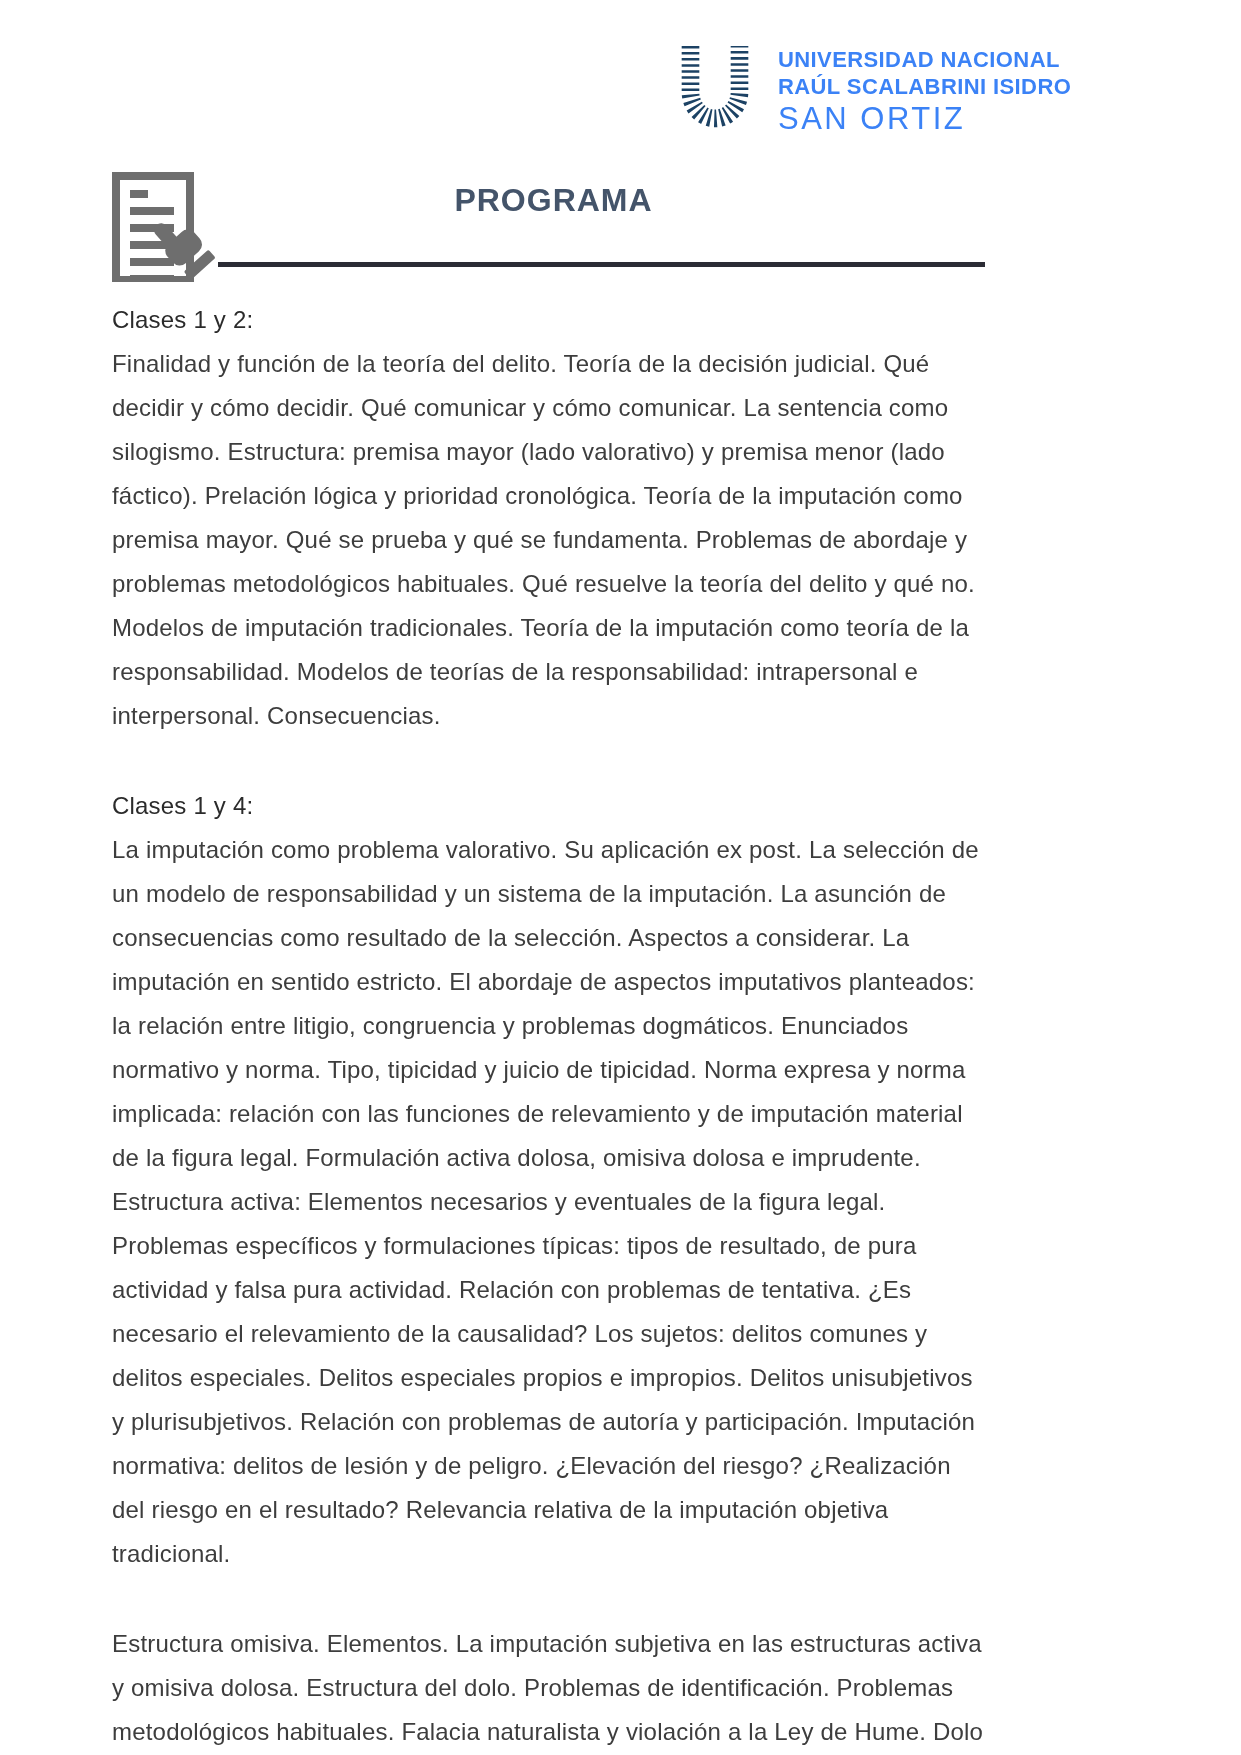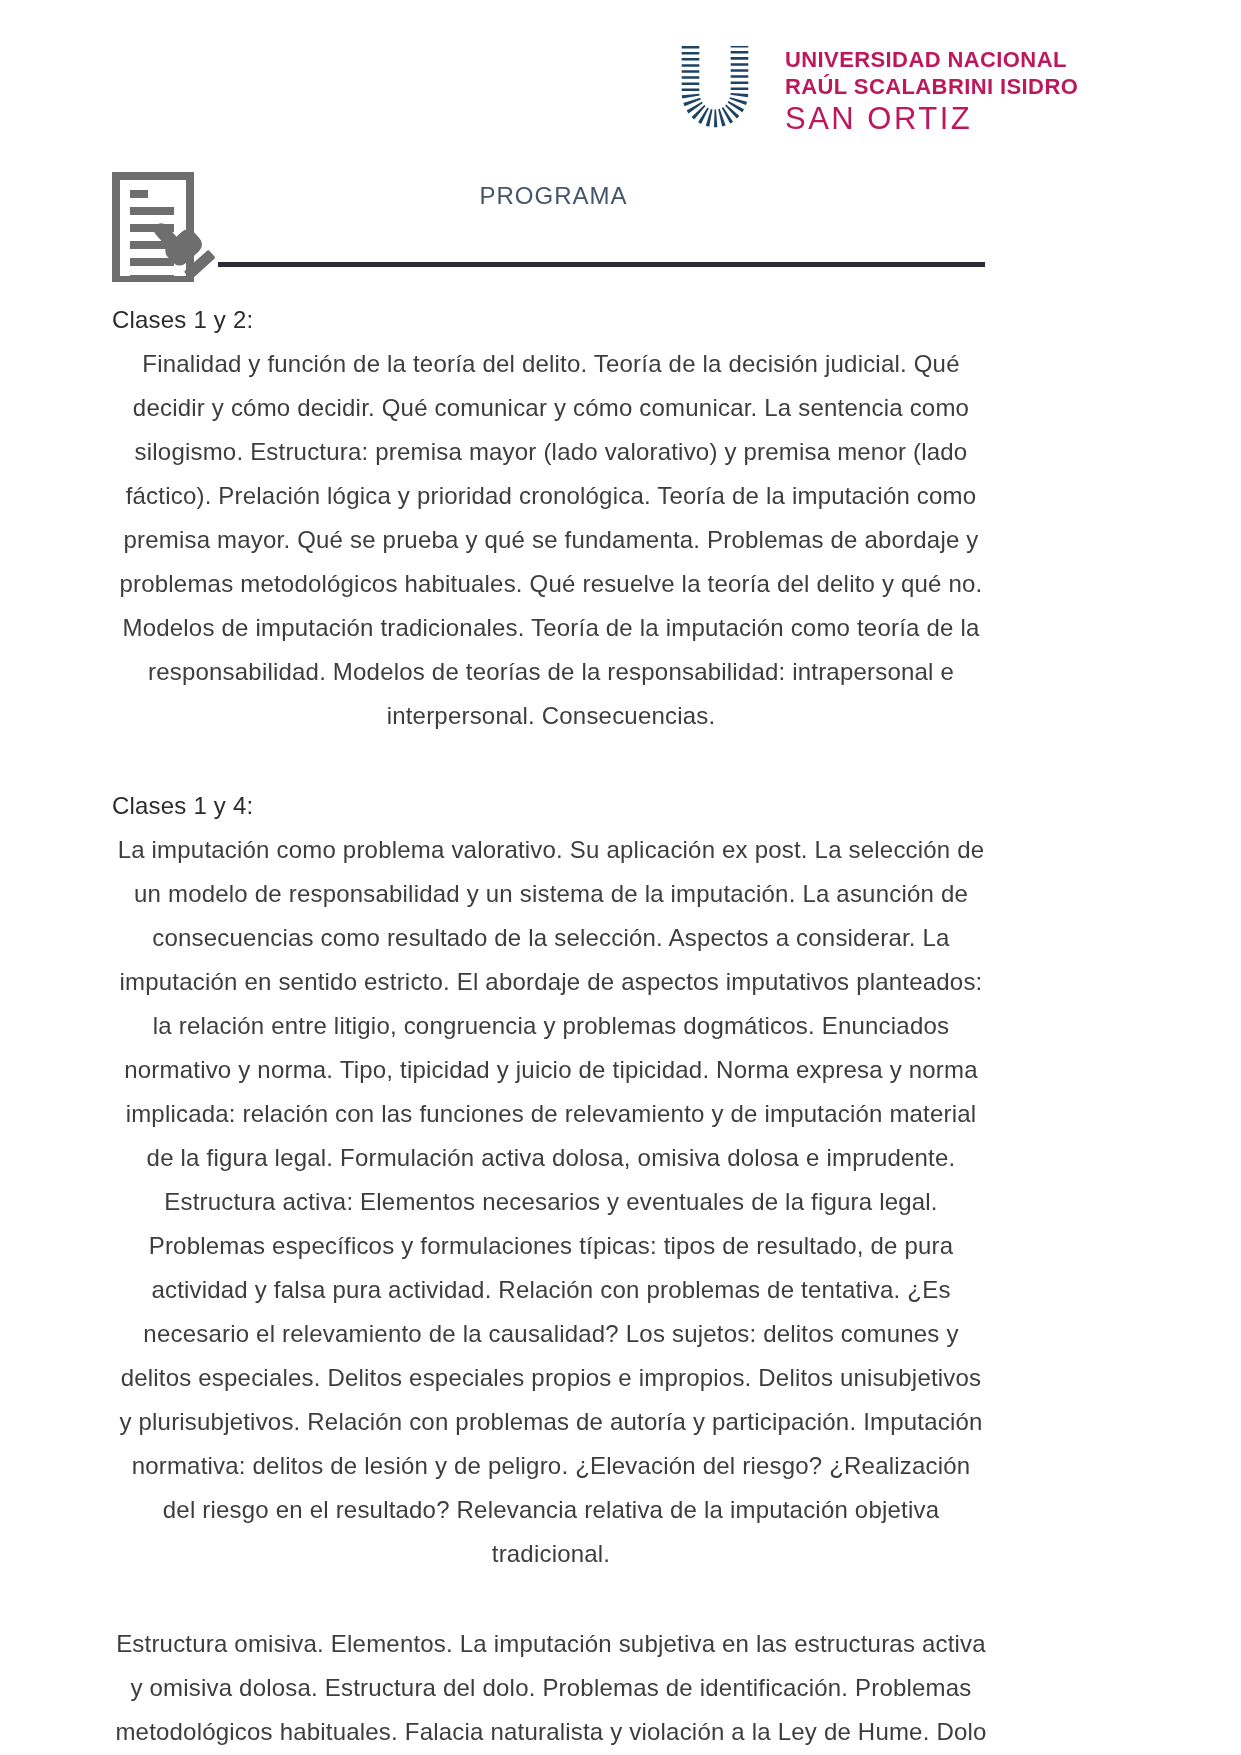--- a/index.html
+++ b/index.html
@@ -8,30 +8,30 @@
   .page {
     position:relative;
     width:1241px; height:1755px;
     background:#ffffff;
     overflow:hidden;
   }
 
   
   .logo { position:absolute; top:42px; left:665px; display:flex; align-items:flex-start; }
   .logo-mark { width:100px; height:98px; flex:0 0 auto; }
-  .logo-text { margin-left:20px; color:#be185d; padding-top:4px; }
+  .logo-text { margin-left:13px; color:#3b82f6; padding-top:4px; }
   .logo-line-bold { font-weight:700; font-size:22px; line-height:27px; letter-spacing:0.4px; }
   .logo-line-light { font-weight:400; font-size:31px; line-height:36px; letter-spacing:2.5px; margin-top:1px; }
 
   
   .doc-icon { position:absolute; top:170px; left:108px; width:112px; height:112px; }
   .page-title {
     position:absolute; top:182px; left:0; right:134px;
     text-align:center;
-    font-size:24px; font-weight:400;
+    font-size:32px; font-weight:700;
     letter-spacing:1px;
     color:#44546a;
   }
   .title-rule {
     position:absolute; top:262px; left:218px;
     width:767px; height:5px;
     background:#2b2c35;
   }
 
   
@@ -43,21 +43,21 @@
     line-height:44px;
     letter-spacing:0.2px;
   }
   .section { margin-bottom:46px; }
   .section-heading {
     font-weight:400;
     color:#2b2b2b;
     font-size:24px;
     line-height:44px;
   }
-  .section-body { text-align:center; }
+  .section-body { text-align:left; }
 </style>
 </head>
 <body>
 
 <div class="page">
 
   <div class="logo">
     <svg class="logo-mark" viewBox="0 0 100 100" aria-hidden="true">
       <path d="M25,4 L25,51 A25,27 0 0 0 75,51 L75,4" fill="none" stroke="#1c4264" stroke-width="18" stroke-dasharray="2.6,3.6"></path>
     </svg>

